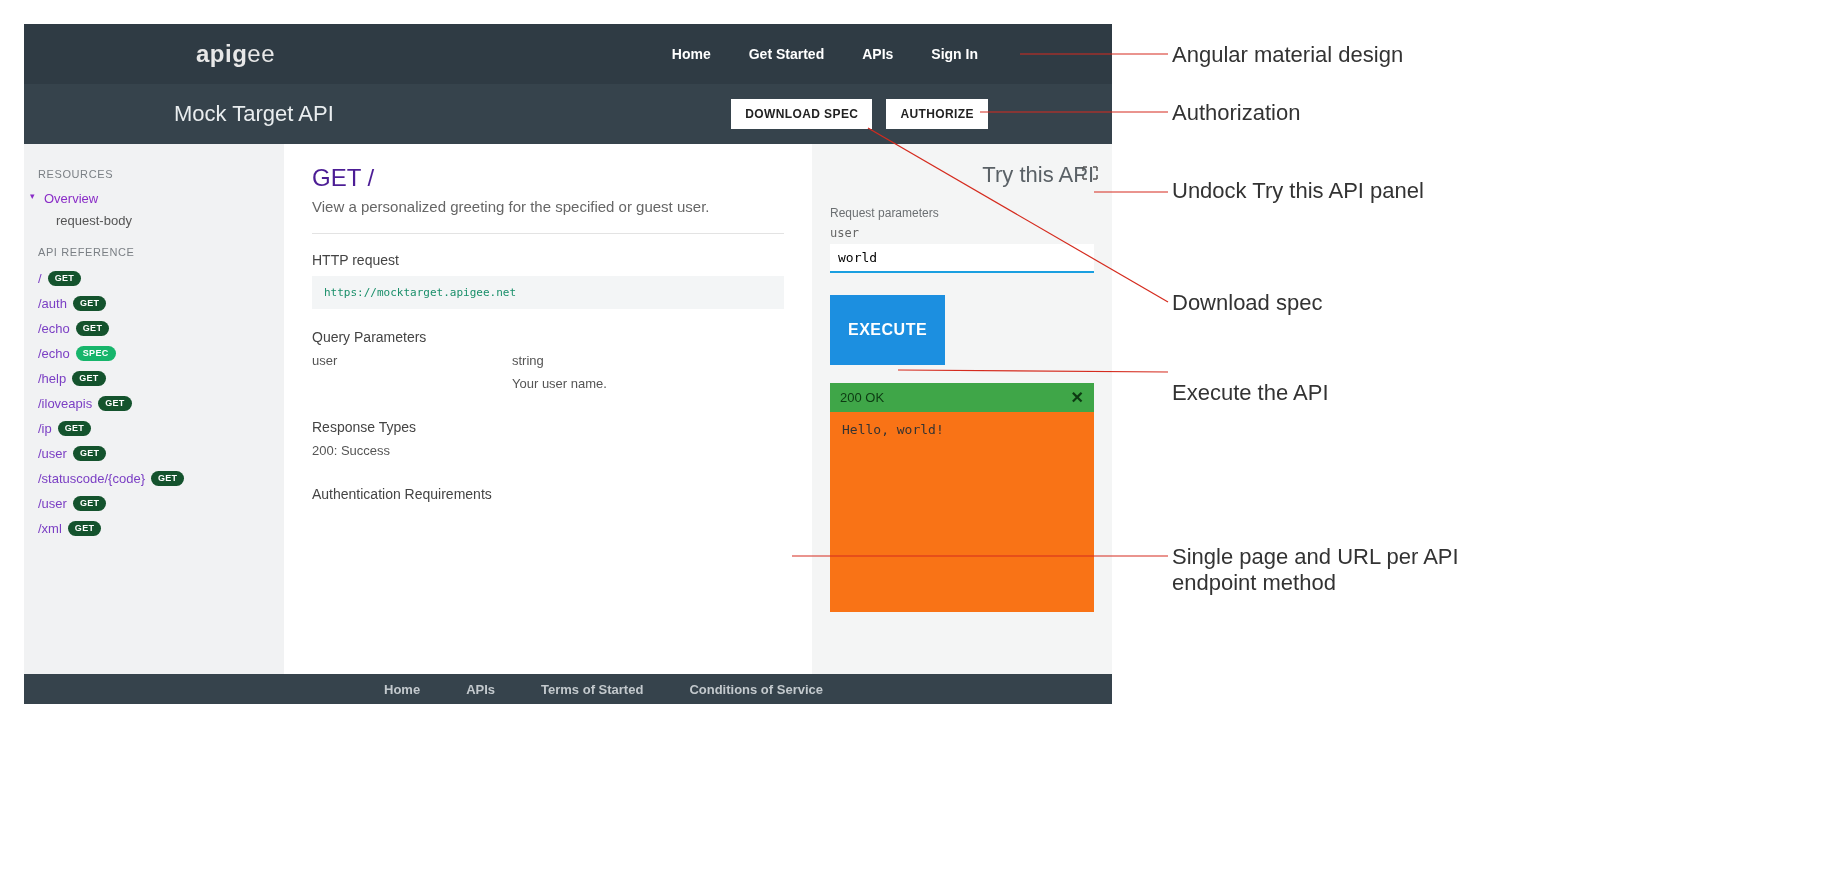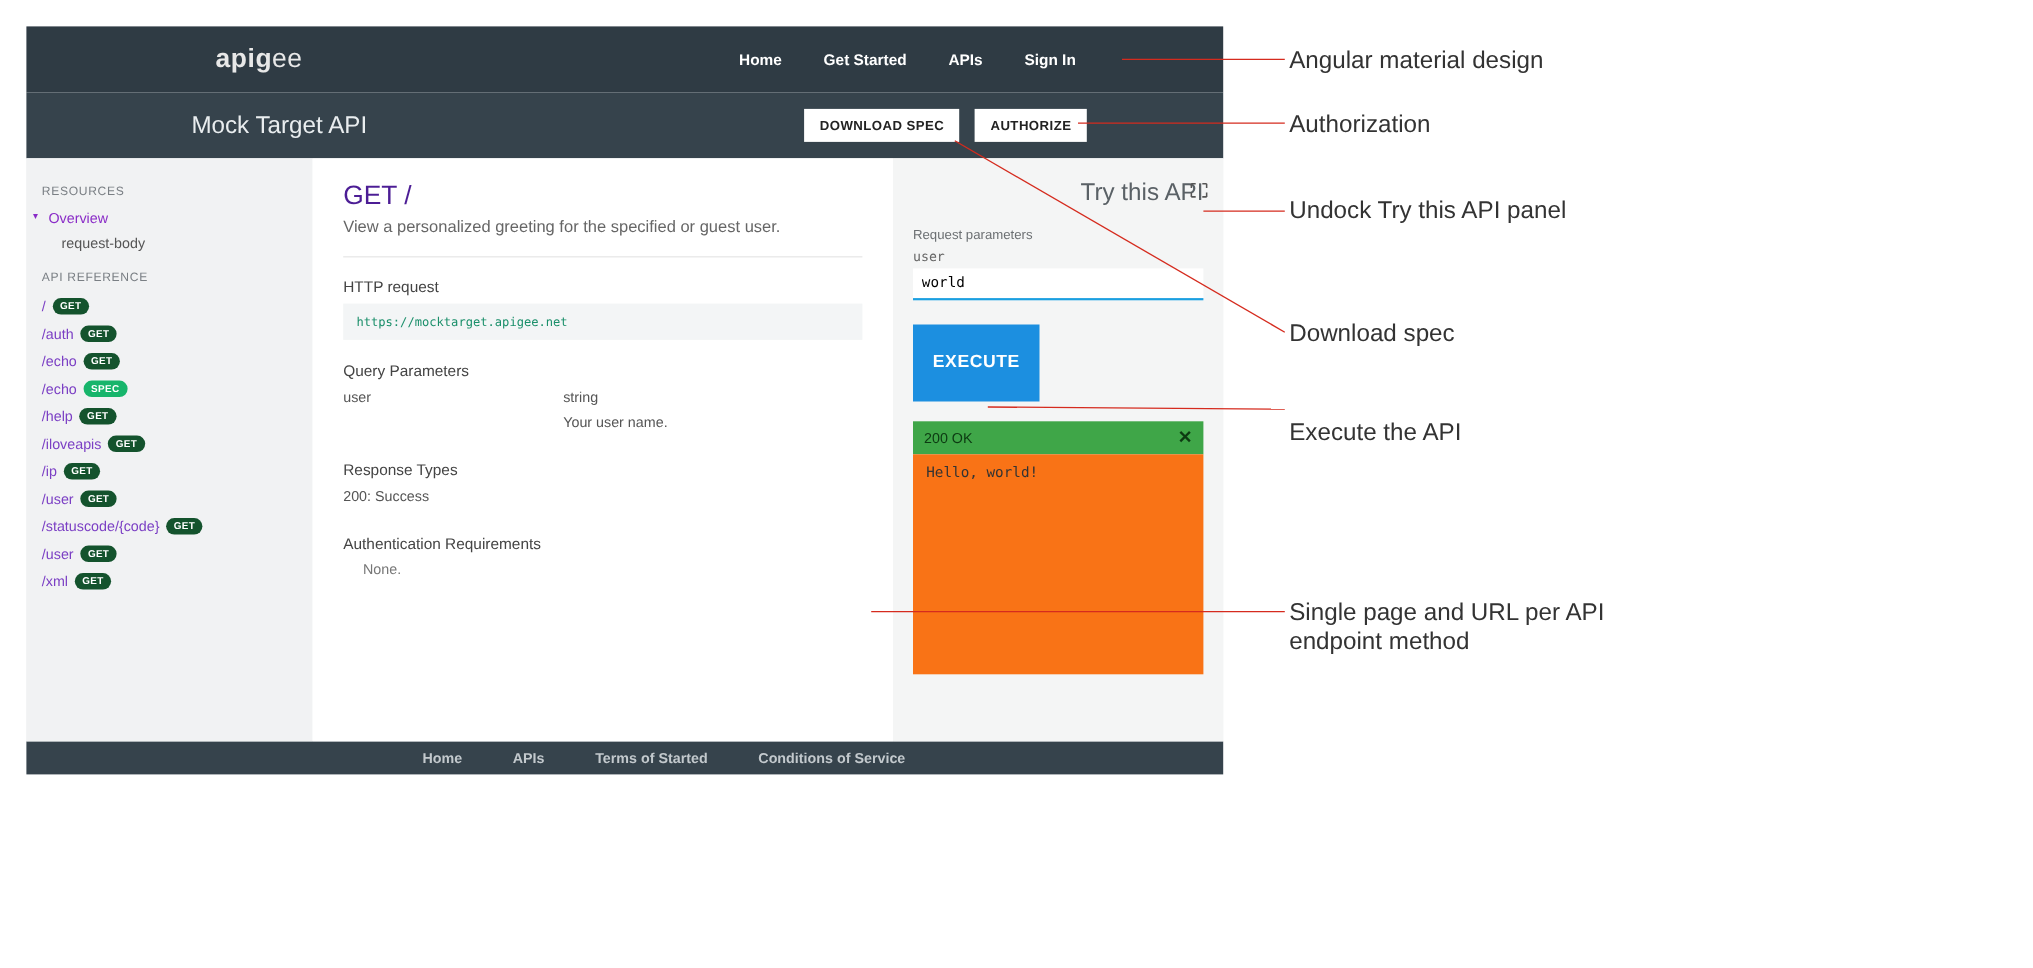--- a/index.html
+++ b/index.html
@@ -153,21 +153,20 @@
         <div class="params">
           <div class="pcol">user</div>
           <div class="pcol">
             <div>string</div>
             <div style="margin-top:8px">Your user name.</div>
           </div>
         </div>
         <div class="sec" style="margin-top:28px">Response Types</div>
         <div class="respline">200: Success</div>
         <div class="sec" style="margin-top:28px">Authentication Requirements</div>
-        <div class="authnone">None.</div>
       </div>
 
       <div class="try">
         <div class="try-title">Try this API</div>
         <div class="undock">
           <svg viewBox="0 0 16 14" width="16" height="14">
               <path d="M1 1h4M1 1v4M15 1h-4M15 1v4M1 13h4M1 13v-4M15 13h-4M15 13v-4" stroke="#555" stroke-width="1.5" fill="none"></path>
             </svg>
         </div>
         <div class="lbl">Request parameters</div>

